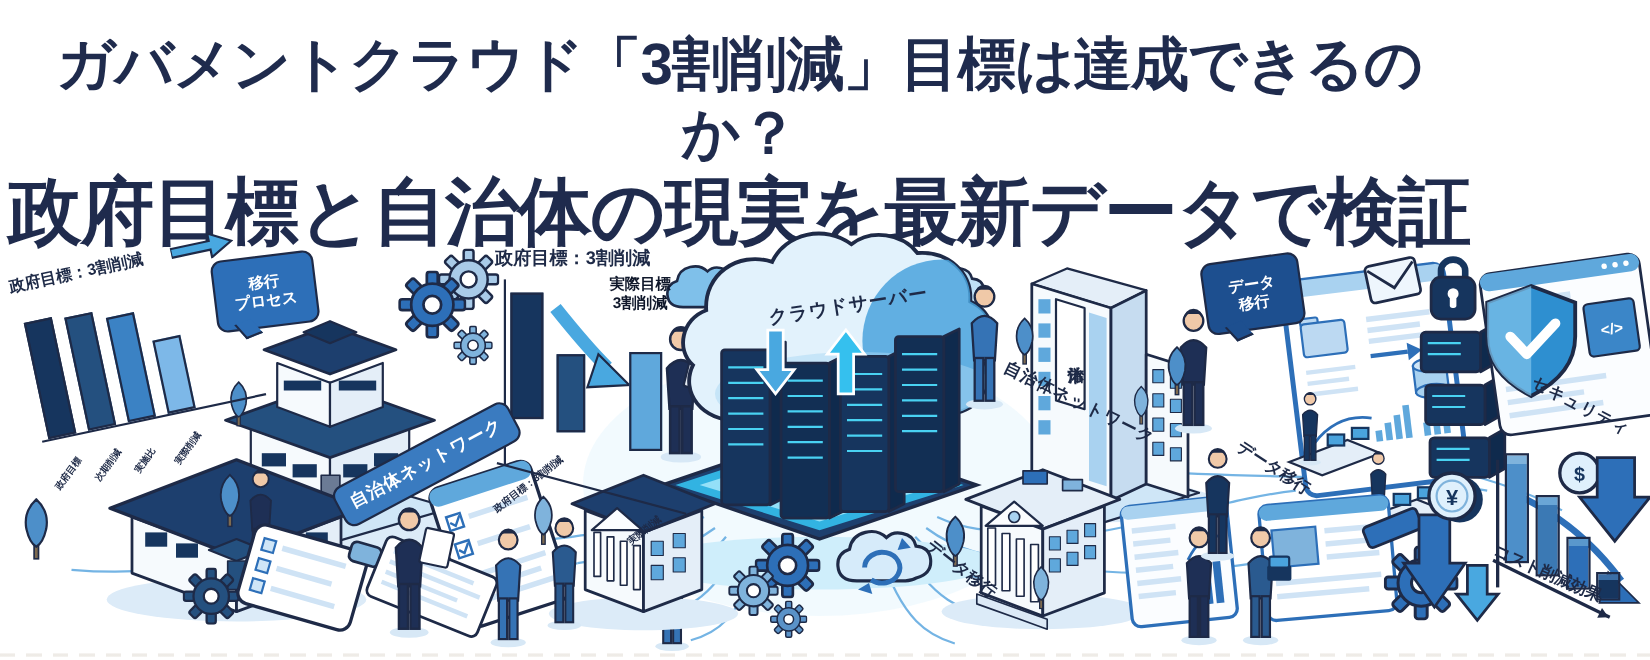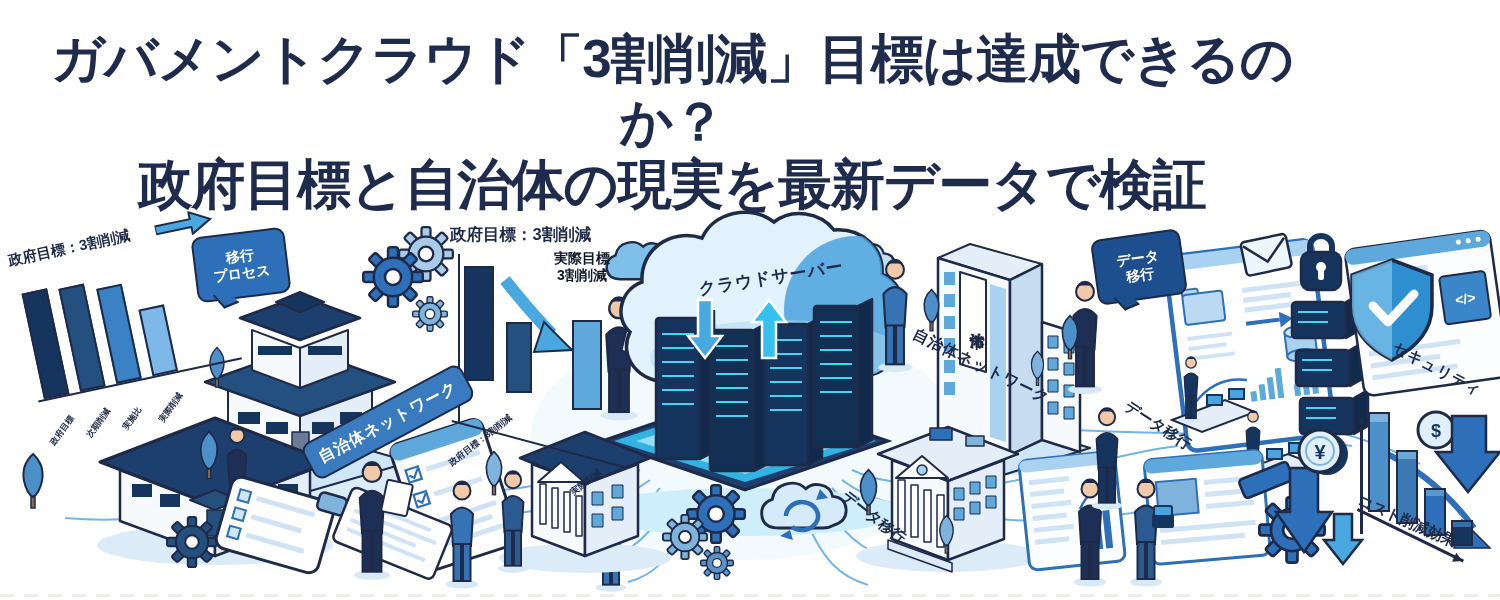--- a/index.html
+++ b/index.html
@@ -2,21 +2,21 @@
 <html><head>
 <meta charset="utf-8">
 <style>
   html,body{margin:0;padding:0;background:#ffffff;}
   #canvas{position:relative;width:1500px;height:600px;background:#ffffff;overflow:hidden;
           font-family:"Liberation Sans","DejaVu Sans",sans-serif;}
   
   #title{position:absolute;top:28px;left:0;width:1344px;text-align:center;color:#1f2b4d;
          font-weight:900;line-height:1.18;letter-spacing:-1px;}
   #title .l1{font-size:53px;}
-  #title .l2{font-size:54px;}
+  #title .l2{font-size:67px;}
   
   .abs{position:absolute;}
   .rot-label{position:absolute;font-weight:bold;color:#1e2a47;white-space:nowrap;}
   .bubble{position:absolute;background:#2d6fb8;border:2.5px solid #1e2a47;border-radius:10px;
           color:#fff;font-weight:bold;text-align:center;display:flex;flex-direction:column;
           justify-content:center;line-height:1.25;}
   .bubble .tail{position:absolute;width:14px;height:14px;background:inherit;border-left:2.5px solid #1e2a47;
           border-bottom:2.5px solid #1e2a47;transform:rotate(-15deg) skewX(20deg);bottom:-9px;left:18px;}
   
   .bar{position:absolute;border:2px solid #1e2a47;box-sizing:border-box;}

